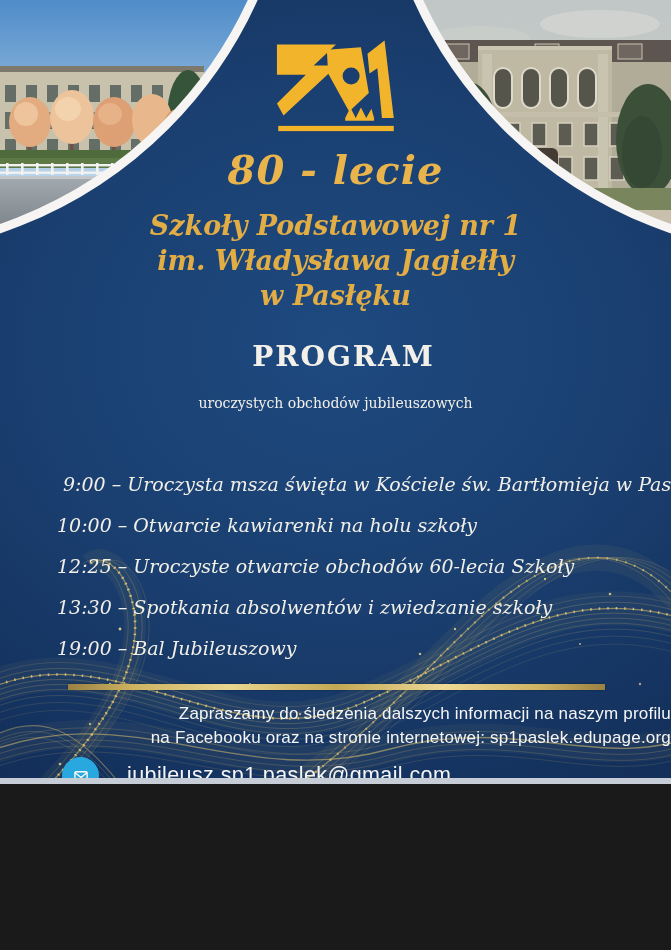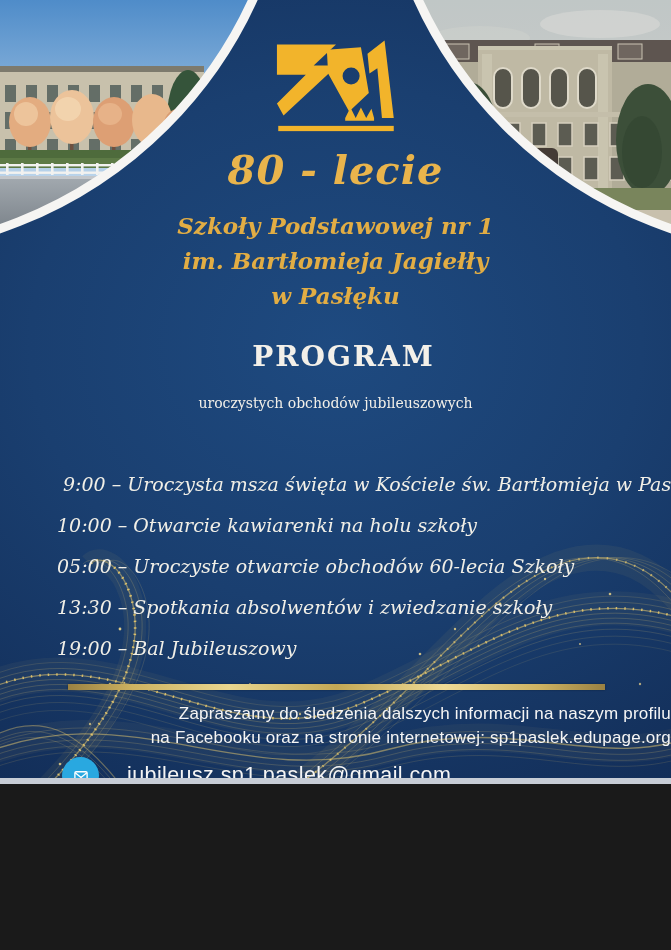--- a/index.html
+++ b/index.html
@@ -16,21 +16,21 @@
   .txt     { z-index:3; }
 
   .crown-wrap { top:34px; left:50%; transform:translateX(-50%); z-index:3; }
 
   .title {
     top:146px; font-style:italic; font-weight:bold;
     font-size:40px; color:#e9b44c; letter-spacing:1px;
   }
   .school-lines {
     top:208px; font-style:italic; font-weight:bold;
-    font-size:23px; line-height:35px; color:#e2ad44;
+    font-size:27px; line-height:35px; color:#e2ad44;
   }
   .program-heading {
     top:340px; font-size:28px; letter-spacing:2px; color:#f3f0e9; font-weight:bold;padding-left:16px;
   }
   .program-sub {
     top:388px; font-size:14px; line-height:31px; color:#f3f0e9;
   }
   .schedule { top:473px; left:57px; right:10px; z-index:3; }
   .schedule-row {
     font-style:italic; font-size:19px; line-height:22px; margin-bottom:19px;
@@ -234,39 +234,39 @@
         <path d="M116,128 L124,112 L132,128 L140,112 L148,128 L156,114 L160,128 L160,132 L116,132 Z"></path>
         <rect x="14" y="140" width="176" height="8"></rect>
       </g>
     </svg>
   </div>
 
   <div class="abs centered txt title">80 - lecie</div>
 
   <div class="abs centered txt school-lines">
     <div>Szkoły Podstawowej nr 1</div>
-    <div>im. Bartłomieja Jagiełły</div>
+    <div>im. Władysława Jagiełły</div>
     <div>w Pasłęku</div>
   </div>
 
   <div class="abs centered txt program-heading">PROGRAM</div>
 
   <div class="abs centered txt program-sub">
     <div>uroczystych obchodów jubileuszowych</div>
   </div>
 
   <div class="abs schedule">
     <div class="schedule-row">
       <span>9:00</span><span class="sep">–</span><span>Uroczysta msza święta w Kościele św. Bartłomieja w Pasłęku</span>
     </div>
     <div class="schedule-row">
       <span>10:00</span><span class="sep">–</span><span>Otwarcie kawiarenki na holu szkoły</span>
     </div>
     <div class="schedule-row">
-      <span>05:00</span><span class="sep">–</span><span>Uroczyste otwarcie obchodów 60-lecia Szkoły</span>
+      <span>12:25</span><span class="sep">–</span><span>Uroczyste otwarcie obchodów 60-lecia Szkoły</span>
     </div>
     <div class="schedule-row">
       <span>13:30</span><span class="sep">–</span><span>Spotkania absolwentów i zwiedzanie szkoły</span>
     </div>
     <div class="schedule-row">
       <span>19:00</span><span class="sep">–</span><span>Bal Jubileuszowy</span>
     </div>
   </div>
 
   <div class="abs divider"></div>

